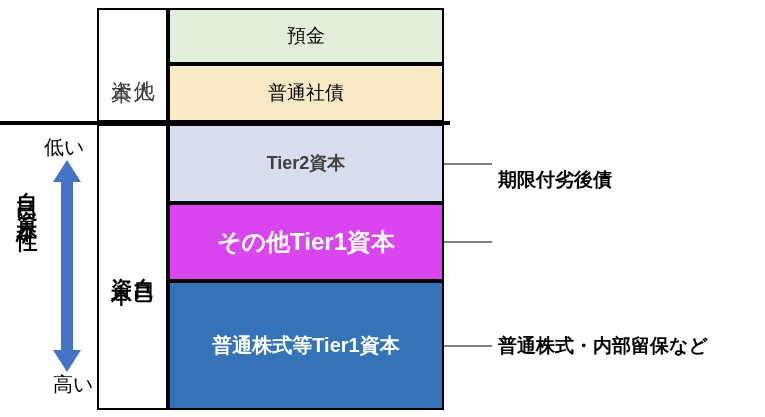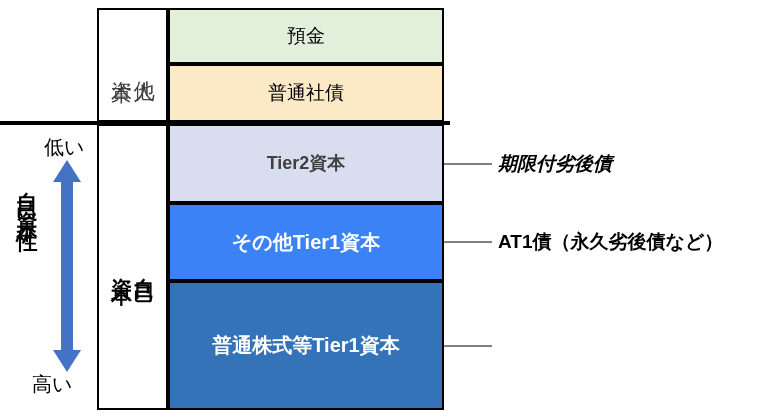--- a/index.html
+++ b/index.html
@@ -97,23 +97,23 @@
   }
   .block.tier2 {
     top: 124px; height: 79px;
     background: #D9DDF0;
     color: #404040;
     font-size: 18px;
     font-weight: 700;
   }
   .block.at1 {
     top: 203px; height: 78px;
-    background: #3b82f6;
+    background: #d946ef;
     color: #ffffff;
-    font-size: 20px;
+    font-size: 24px;
     font-weight: 700;
   }
   .block.cet1 {
     top: 281px; height: 129px;
     background: #3573B9;
     color: #ffffff;
     font-size: 20px;
     font-weight: 700;
     justify-content: center;
   }
@@ -138,21 +138,21 @@
 
   
   .axis-word {
     position: absolute;
     font-size: 20px;
     font-weight: 400;
     color: #000000;
     white-space: nowrap;
   }
   .axis-word.low  { left: 44px; top: 134px; }
-  .axis-word.high { left: 32px; top: 371px; }
+  .axis-word.high { left: 53px; top: 371px; }
 
   .axis-caption {
     position: absolute;
     left: 4px;
     top: 175px;
     width: 34px;
     writing-mode: vertical-rl;
     text-orientation: upright;
     font-size: 21px;
     font-weight: 700;
@@ -212,20 +212,20 @@
 
   <div class="block at1">
     <span class="block-line">その他Tier1資本</span>
   </div>
 
   <div class="block cet1">
     <span class="block-line">普通株式等Tier1資本</span>
   </div>
 
   <div class="leader" style="top:163px;"></div>
-  <div class="annotation" style="top:164px;font-style:italic;">期限付劣後債</div>
+  <div class="annotation" style="top:180px;">期限付劣後債</div>
 
   <div class="leader" style="top:241px;"></div>
-  <div class="annotation" style="top:242px;">AT1債（永久劣後債など）</div>
 
   <div class="leader" style="top:345px;"></div>
+  <div class="annotation" style="top:346px;">普通株式・内部留保など</div>
 
 </div>
 
 </body></html>

